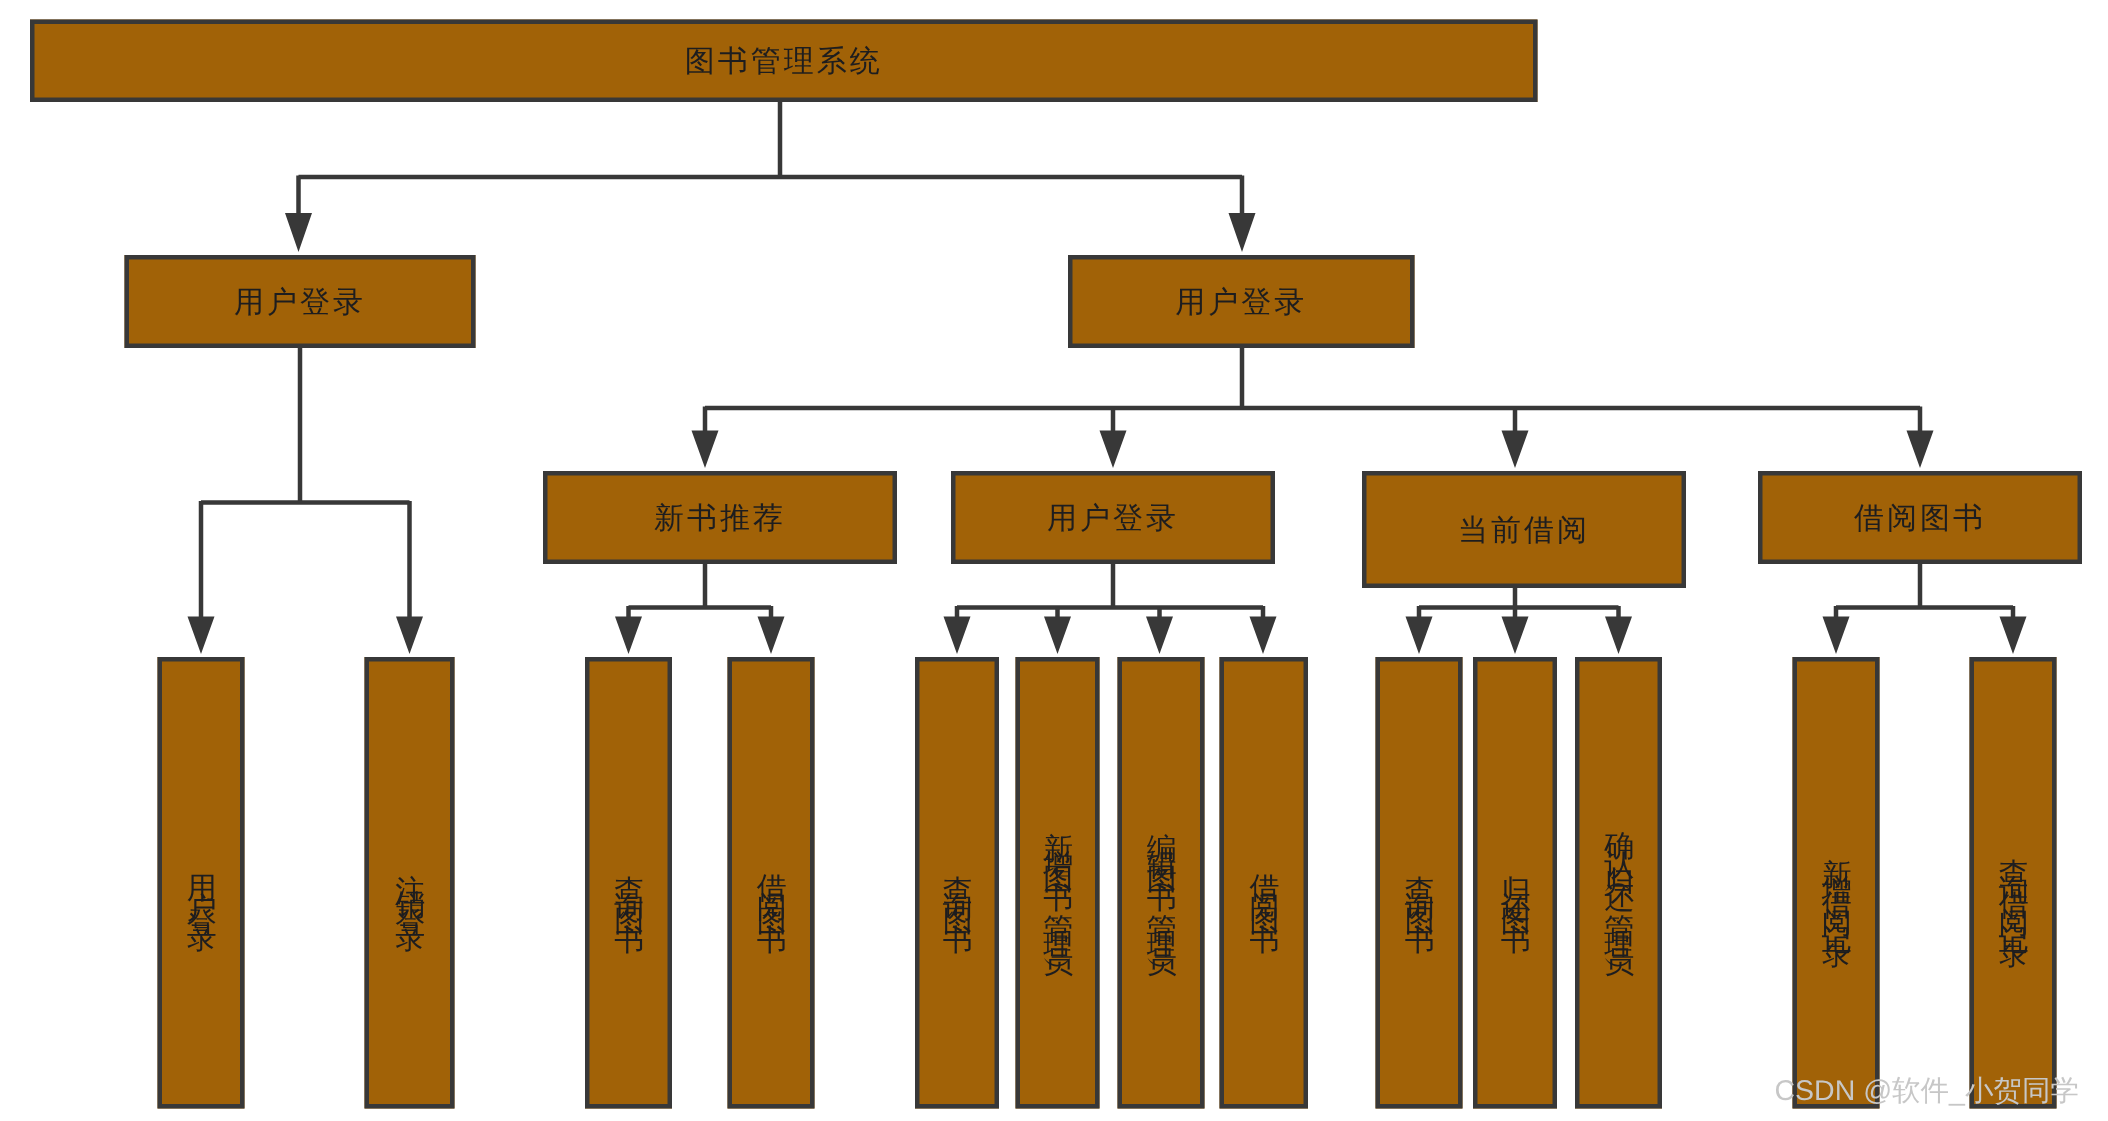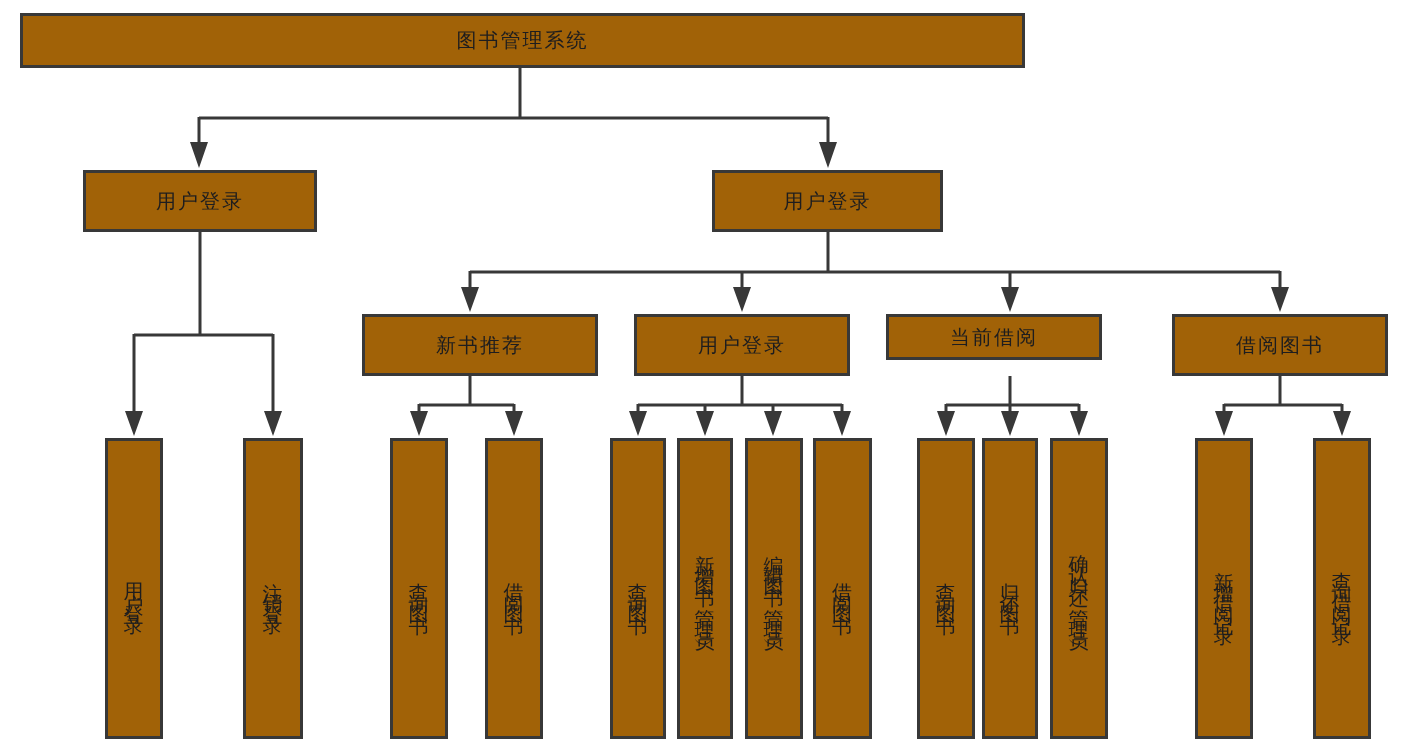--- a/index.html
+++ b/index.html
@@ -96,21 +96,21 @@
   <div class="box" style="left:712px;top:170px;width:231px;height:62px">
     <span class="hlabel">用户登录</span>
   </div>
 
   <div class="box" style="left:362px;top:314px;width:236px;height:62px">
     <span class="hlabel">新书推荐</span>
   </div>
   <div class="box" style="left:634px;top:314px;width:216px;height:62px">
     <span class="hlabel">用户登录</span>
   </div>
-  <div class="box" style="left:886px;top:314px;width:216px;height:46px">
+  <div class="box" style="left:908px;top:314px;width:216px;height:78px">
     <span class="hlabel">当前借阅</span>
   </div>
   <div class="box" style="left:1172px;top:314px;width:216px;height:62px">
     <span class="hlabel">借阅图书</span>
   </div>
 
   <div class="box leaf" style="left:105px;width:58px">
     <span class="vlabel">用户登录</span>
   </div>
   <div class="box leaf" style="left:243px;width:60px">
@@ -143,14 +143,15 @@
   <div class="box leaf" style="left:1050px;width:58px">
     <span class="vlabel">确认归还（管理员）</span>
   </div>
   <div class="box leaf" style="left:1195px;width:58px">
     <span class="vlabel">新增借阅记录</span>
   </div>
   <div class="box leaf" style="left:1313px;width:58px">
     <span class="vlabel">查询借阅记录</span>
   </div>
 
+  <div class="watermark">CSDN @软件_小贺同学</div>
 
 </div>
 
 </body></html>

